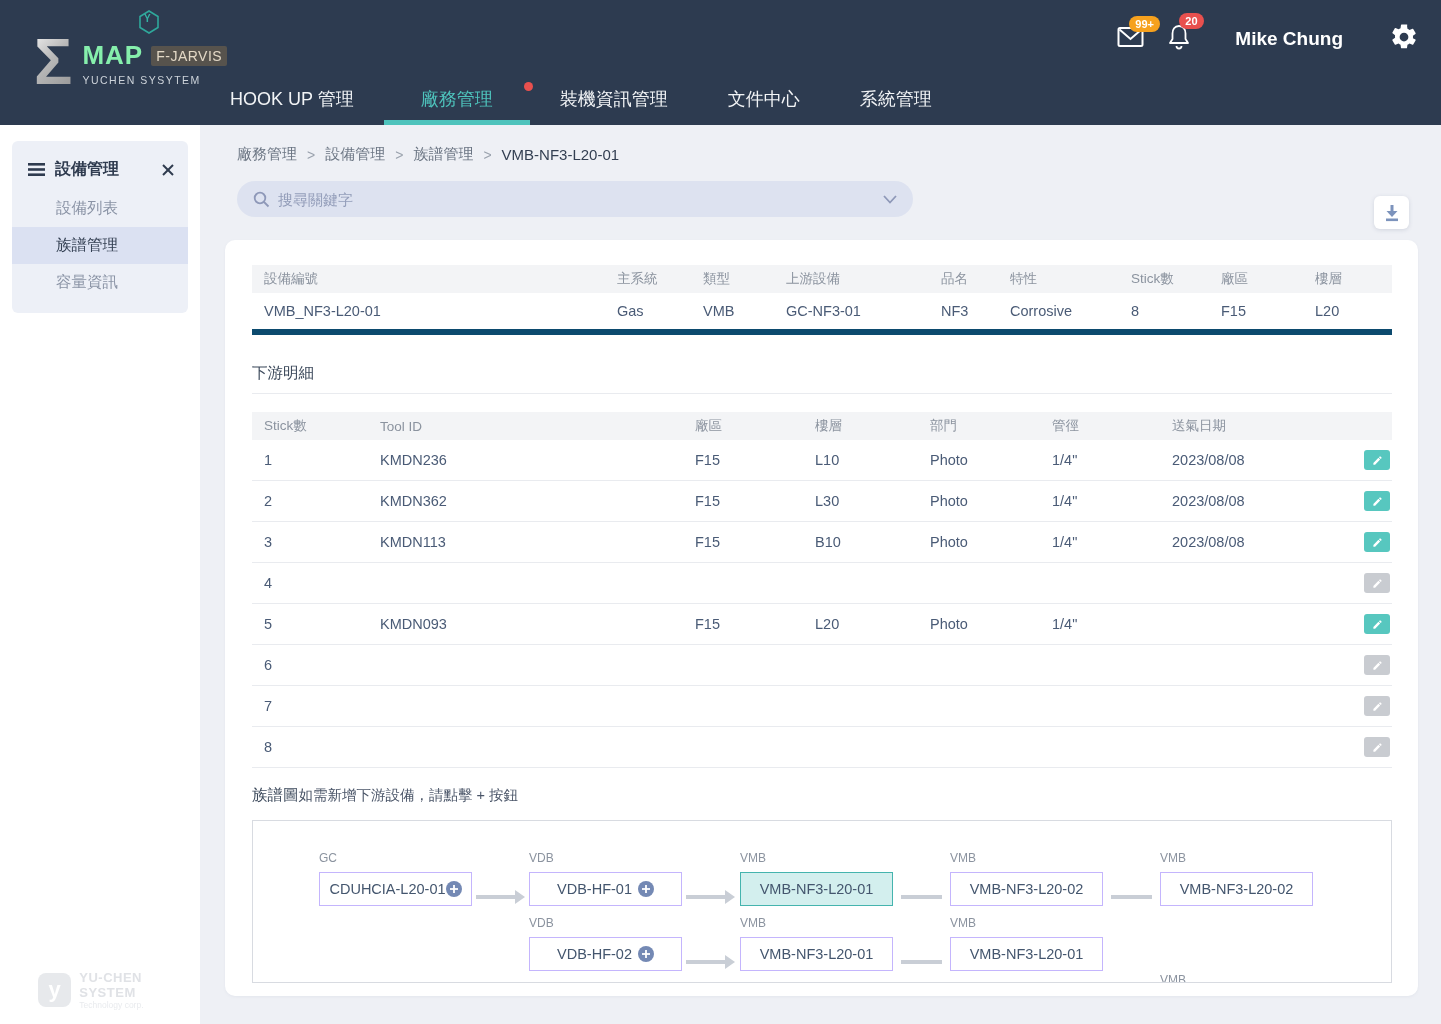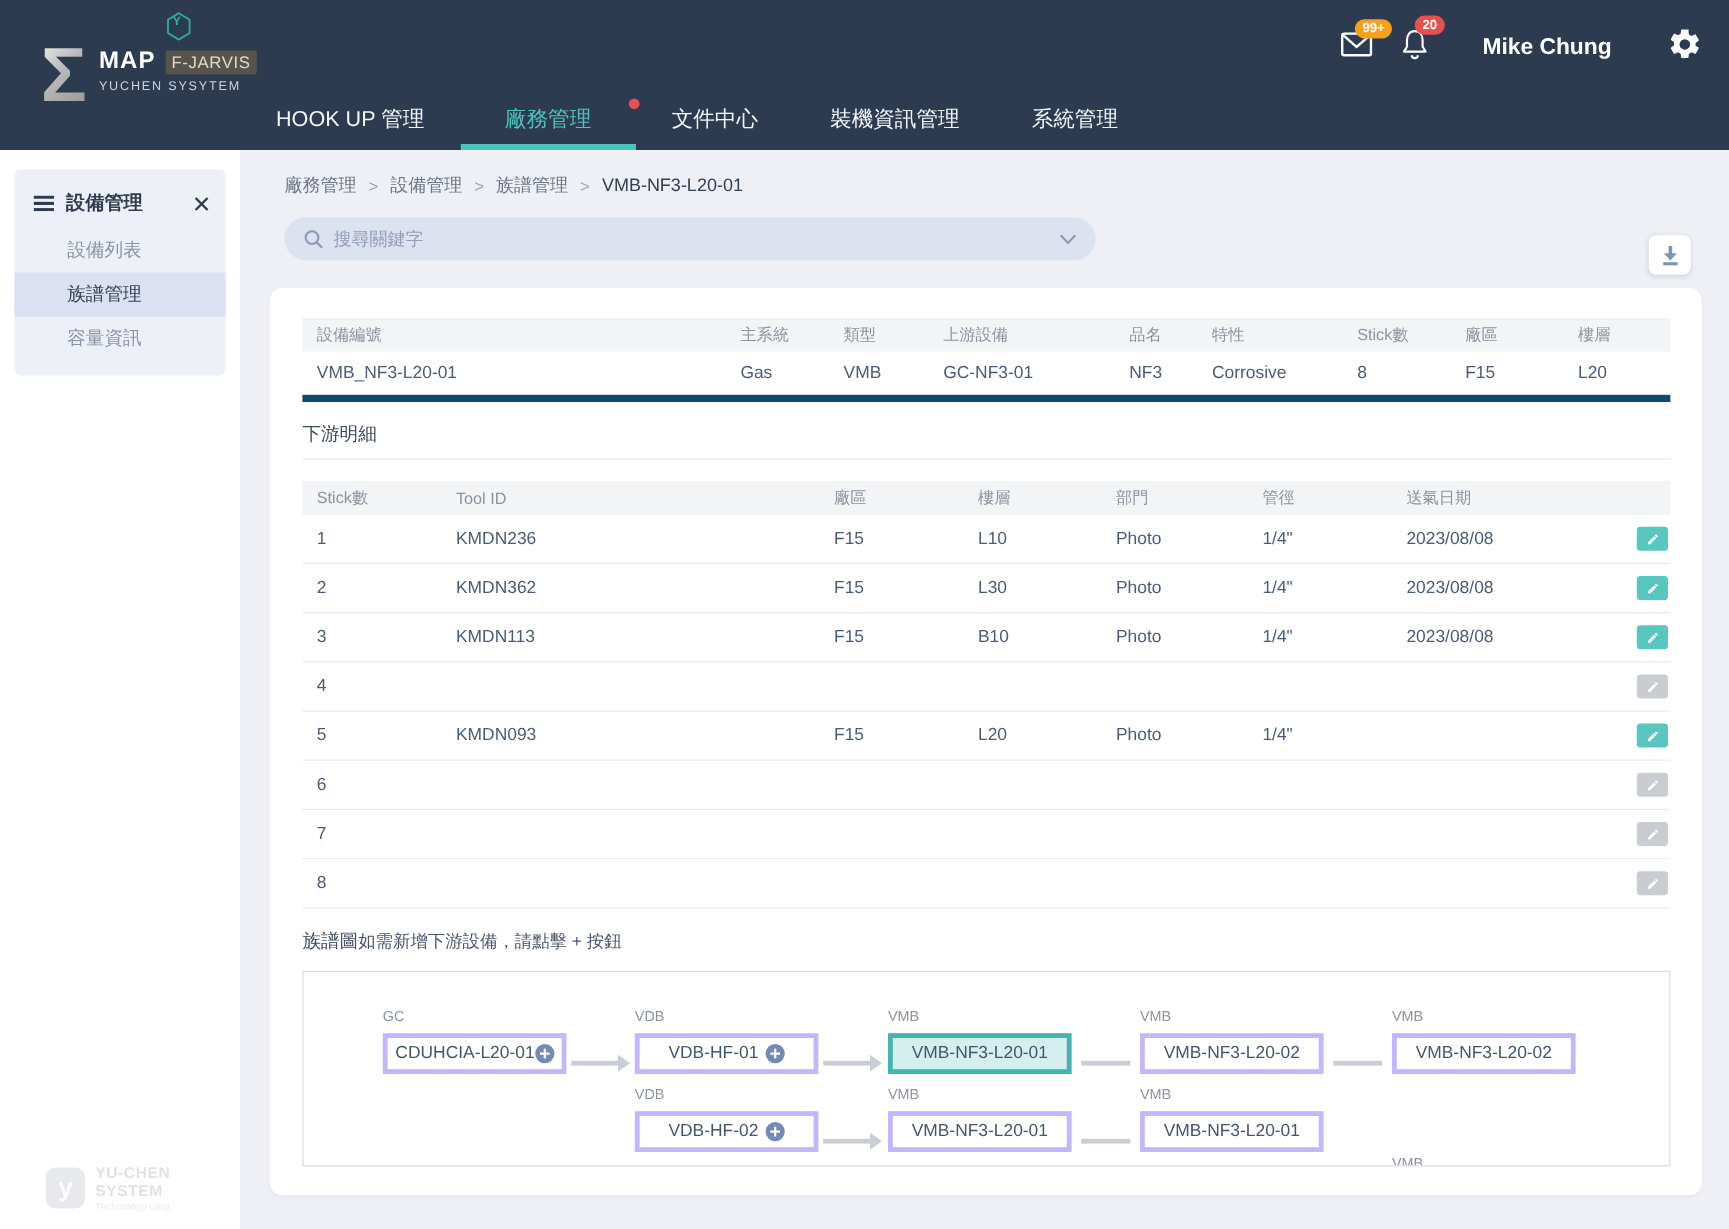--- a/index.html
+++ b/index.html
@@ -9,21 +9,21 @@
   
   .header { position:absolute; top:0; left:0; width:1441px; height:125px; background:#2d3b50; z-index:10; }
   .logo { position:absolute; left:34px; top:22px; display:flex; align-items:flex-start; }
   .sigma { font-size:64px; font-weight:bold; line-height:80px;
     background:linear-gradient(135deg,#fdfdfd 0%,#b9b9b9 45%,#8f8f8f 100%);
     -webkit-background-clip:text; background-clip:text; color:transparent; }
   .logo-texts { margin-left:10px; padding-top:18px; position:relative; }
   .hexwrap { position:absolute; top:-12px; left:56px; display:flex; align-items:center; }
   .hex-y { color:#35b3a5; font-size:10px; font-weight:bold; position:absolute; left:5.5px; top:3px; }
   .map-row { display:flex; align-items:center; }
-  .map-word { color:#ffffff; font-size:20px; font-weight:bold; letter-spacing:1px; }
+  .map-word { color:#86efac; font-size:26px; font-weight:bold; letter-spacing:1px; }
   .fjarvis { margin-left:8px; background:#57534d; color:#e3d8c6; font-size:14px; font-weight:normal;
     letter-spacing:.5px; padding:2px 5px; border-radius:2px; }
   .company { color:#cdd3da; font-size:10.5px; letter-spacing:1.5px; margin-top:3px; }
 
   .header-right { position:absolute; top:22px; right:22px; display:flex; align-items:center; }
   .icon-btn { position:relative; cursor:pointer; }
   .badge { position:absolute; top:-10px; left:12px; color:#fff; font-size:11px; font-weight:bold;
     padding:2px 6px; border-radius:9px; line-height:12px; }
   .badge-orange { background:#f6a11e; }
   .badge-red { background:#e8504e; }
@@ -69,41 +69,41 @@
   .card { position:absolute; top:115px; left:25px; width:1193px; height:756px; background:#fff;
     border-radius:10px; box-shadow:0 1px 3px rgba(120,130,150,.08); padding:25px 26px 0 27px; }
 
   
   .t-head { background:#f3f4f6; color:#8b939f; font-size:13.5px; }
   .t1-row { display:grid; grid-template-columns:353px 86px 83px 155px 69px 121px 90px 94px 1fr;
     align-items:center; padding-left:12px; }
   .t-head.t1-row { height:28px; }
   .t1-data { height:42px; color:#4a5b76; font-size:14.5px; border-bottom:6px solid #0c4a6e; }
 
-  .sec-title { margin-top:17px; color:#3d4a5c; font-size:15.5px; font-weight:500; }
+  .sec-title { margin-top:28px; color:#3d4a5c; font-size:15.5px; font-weight:500; }
   .divider { margin-top:9px; border-bottom:1px solid #e9ebef; }
 
   
   .t2-row { display:grid; grid-template-columns:116px 315px 120px 115px 122px 120px 158px 1fr;
     align-items:center; padding-left:12px; }
   .t-head.t2-row { height:28px; margin-top:18px; }
   .t2-data { height:41px; color:#4a5b76; font-size:14.5px; border-bottom:1px solid #e9ebef; }
   .edit-btn { width:26px; height:20px; border:none; border-radius:3px; display:flex; align-items:center;
     justify-content:center; cursor:pointer; margin-left:34px; }
   .edit-teal { background:#57c7bf; }
   .edit-gray { background:#c9ccd1; }
 
   .gen-head { margin-top:17px; display:flex; align-items:center; justify-content:flex-start; }
   .gen-hint { color:#4a5568; font-size:14.5px; }
 
   
   .diagram { position:relative; margin-top:14px; height:163px; border:1px solid #d8dbe1; overflow:hidden; }
   .node-group { position:absolute; width:153px; }
   .node-type { color:#8b939f; font-size:12px; margin-bottom:7px; }
-  .node-box { height:34px; border:4px solid #c4b5fd; background:#fff; display:flex; align-items:center;
+  .node-box { height:34px; border:1px solid #c4b5fd; background:#fff; display:flex; align-items:center;
     justify-content:center; color:#44566e; font-size:14.5px; cursor:pointer; }
   .node-box.hl { background:#d3efee; border-color:#45b4ae; }
   .plusc { width:16px; height:16px; border-radius:50%; background:#7489b4; display:inline-flex;
     align-items:center; justify-content:center; margin-left:6px; cursor:pointer; flex:0 0 16px; }
   .conn { position:absolute; height:4px; background:#c9ced6; }
   .conn.arrow::after { content:""; position:absolute; right:-10px; top:-5px; border-left:10px solid #c9ced6;
     border-top:7px solid transparent; border-bottom:7px solid transparent; }
   .partial-label { position:absolute; color:#8b939f; font-size:12px; }
 </style>
 </head>
@@ -153,24 +153,24 @@
   <div class="nav">
     <div class="tab">
         <span>HOOK UP 管理</span>
       </div>
     <div class="tab active">
       <span>廠務管理</span>
       <span class="underline"></span>
       <span class="notif-dot"></span>
     </div>
     <div class="tab">
+        <span>裝機資訊管理</span>
+      </div>
+    <div class="tab">
         <span>文件中心</span>
-      </div>
-    <div class="tab">
-        <span>裝機資訊管理</span>
       </div>
     <div class="tab">
         <span>系統管理</span>
       </div>
   </div>
 </div>
 
 <div class="sidebar">
   <div class="side-panel">
     <div class="side-head">

